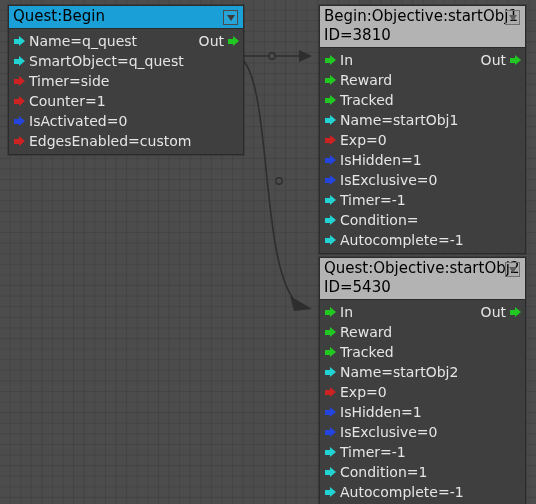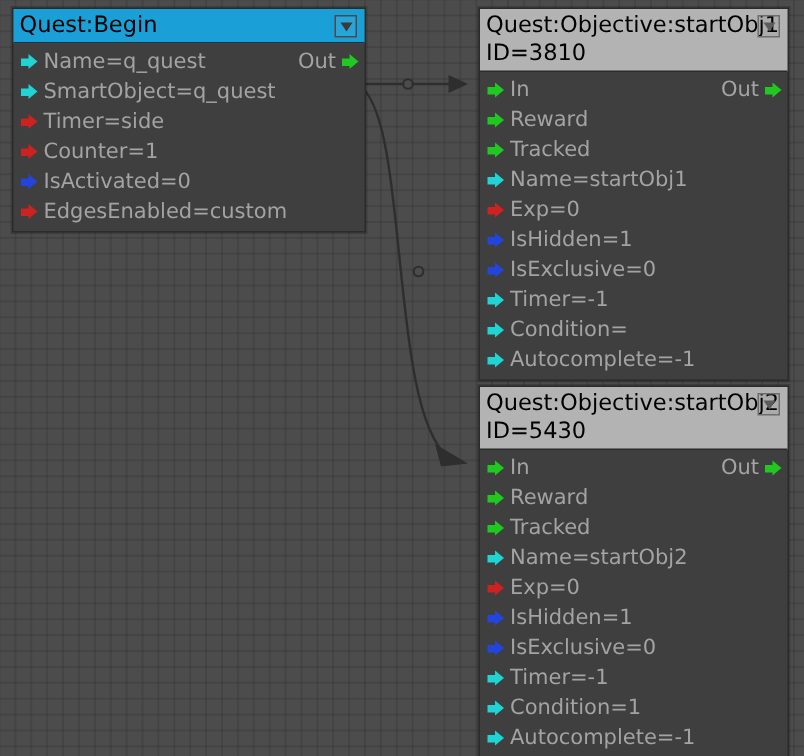--- a/index.html
+++ b/index.html
@@ -119,21 +119,21 @@
     border-top: 5.5px solid transparent;
     border-bottom: 5.5px solid transparent;
     border-left: 6px solid currentColor;
   }
   .arrow.green  { color: #22c822; }
   .arrow.cyan   { color: #22d3d3; }
   .arrow.red    { color: #cc2222; }
   .arrow.blue   { color: #2345dd; }
 
   .port-label {
-    color: #a3a3a3;
+    color: #e5e5e5;
     font-size: 14px;
     white-space: nowrap;
     line-height: 15px;
   }
 
   .out-group {
     position: absolute;
     right: 4px;
     top: 0;
     height: 20px;
@@ -199,21 +199,21 @@
       </div>
       <div class="port-row">
         <span class="arrow red"></span>
         <span class="port-label">EdgesEnabled=custom</span>
       </div>
     </div>
   </div>
 
   <div class="node" id="node-objective1">
     <div class="node-header objective">
-      <span class="title">Quest:Objective:startObj1</span>
+      <span class="title">Begin:Objective:startObj1</span>
       <span class="subtitle">ID=3810</span>
       <span class="hdr-menu">
           <i class="tri"></i>
         </span>
     </div>
     <div class="node-body">
       <div class="port-row">
         <span class="arrow green"></span>
         <span class="port-label">In</span>
         <span class="out-group">

